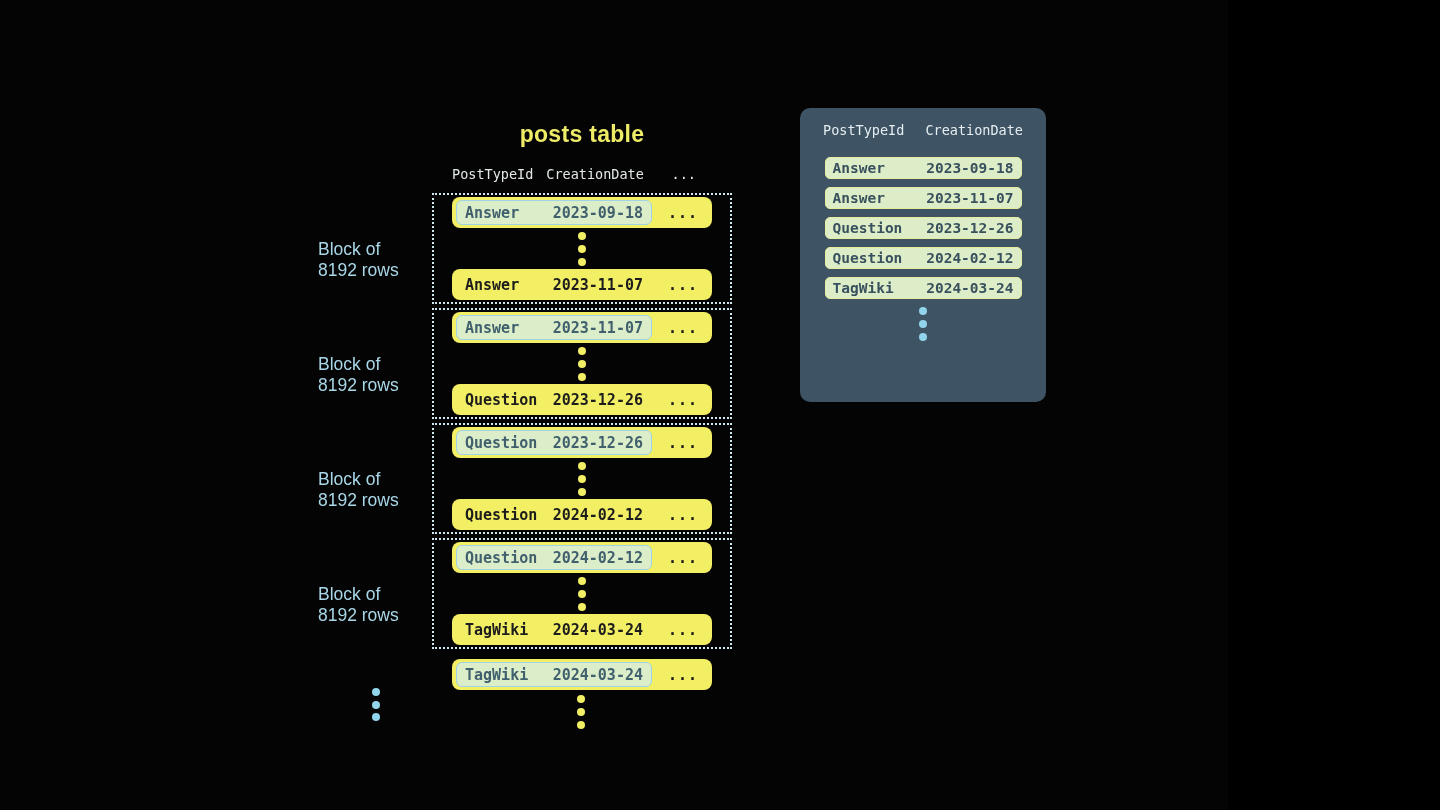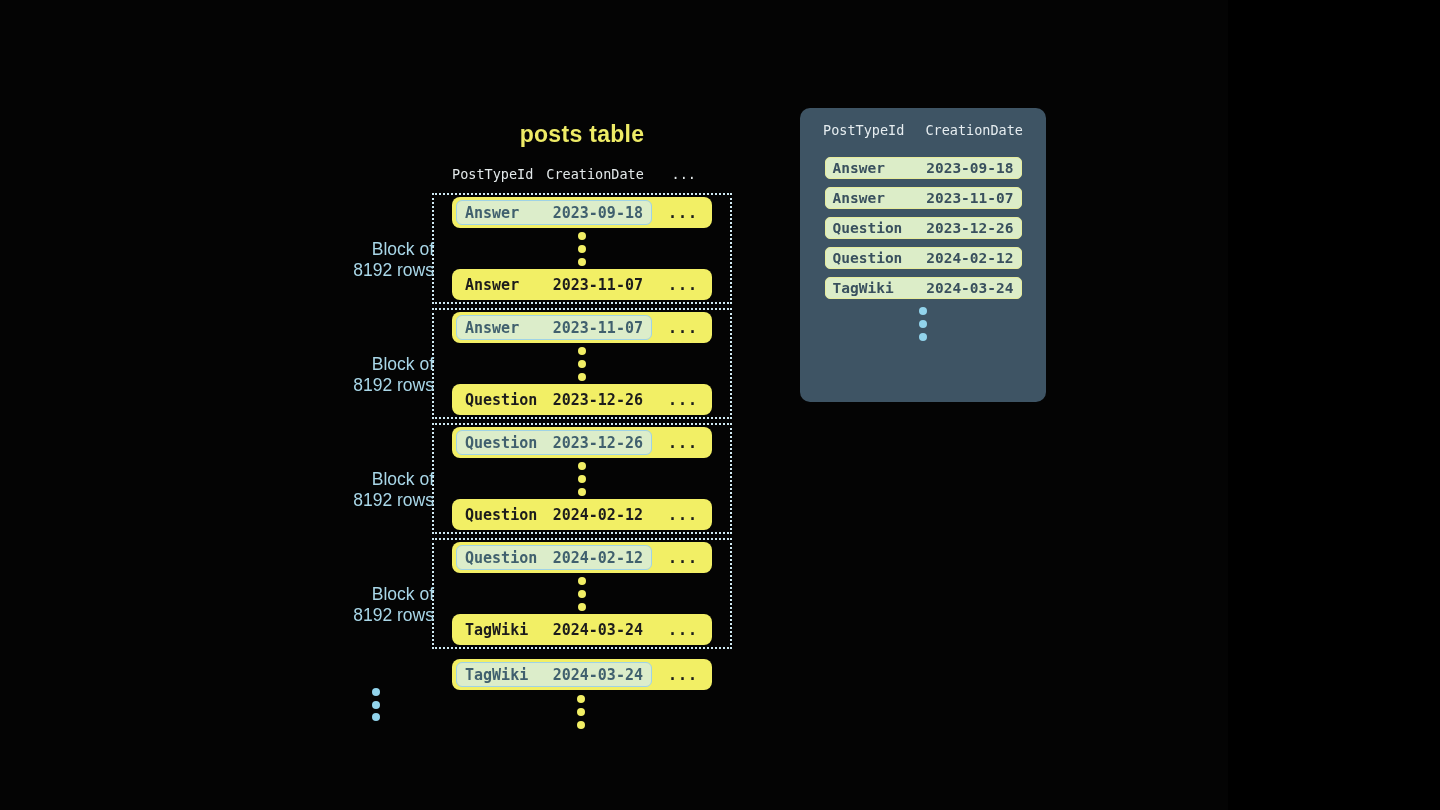--- a/index.html
+++ b/index.html
@@ -57,21 +57,21 @@
   .cell.hl{background:var(--hl-fill);border-color:var(--hl-border);color:var(--hl-text);}
   .row .ell{margin-left:auto;padding-right:14px;letter-spacing:1px;color:var(--row-text);}
   .vdots{display:flex;flex-direction:column;gap:5px;align-items:center;}
   .vdots i{width:8px;height:8px;border-radius:50%;background:var(--yellow);display:block;}
   .vdots.blue i{background:var(--blue-dot);}
   .overflow-row{position:absolute;left:452px;top:659px;}
   .tail-dots{position:absolute;left:577px;top:695px;}
   .more-blocks-dots{position:absolute;left:372px;top:688px;}
   .more-blocks-dots.vdots{gap:4.5px;}
   .block-label{
-    position:absolute;left:318px;width:116px;text-align:right;
+    position:absolute;left:318px;width:116px;text-align:left;
     color:var(--blue-text);font-size:17.5px;line-height:21px;
   }
   .bl-1{top:239px;} .bl-2{top:354px;} .bl-3{top:469px;} .bl-4{top:584px;}
   
   .panel{
     position:absolute;left:800px;top:108px;width:246px;height:294px;
     background:var(--panel-bg);border-radius:10px;
   }
   .panel-title{
     margin:16px 0 0;text-align:center;color:var(--panel-title);

